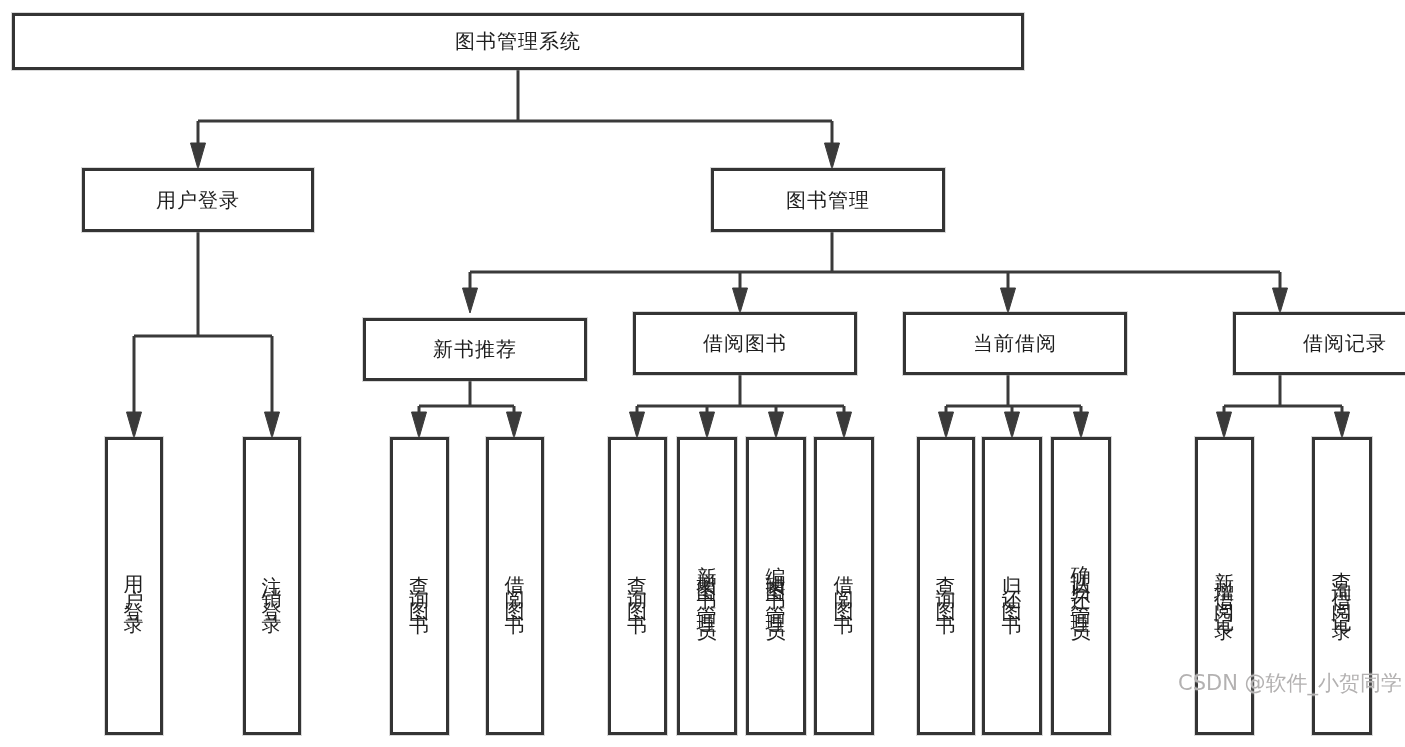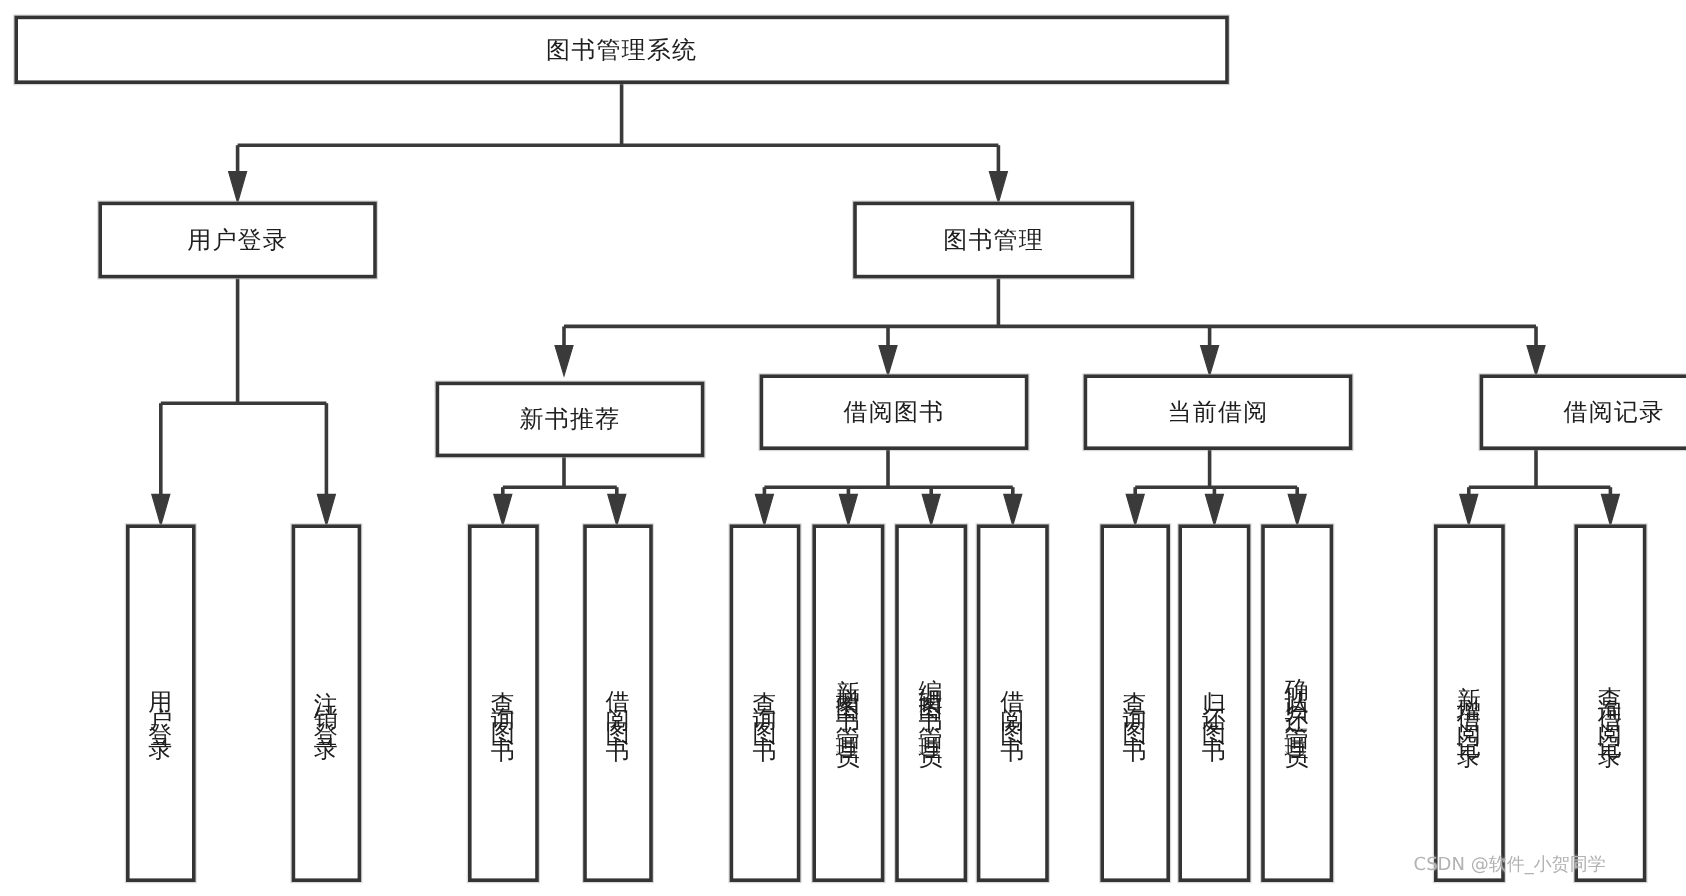--- a/index.html
+++ b/index.html
@@ -18,22 +18,22 @@
   }
   .node.h{font-size:20px;letter-spacing:1px;}
   .node.v span{
     writing-mode:vertical-rl;text-orientation:mixed;
     font-size:20px;line-height:1;display:block;
   }
   .node.ls13 span{letter-spacing:13px;}
   .node.ls10 span{letter-spacing:10px;}
   .node.ls8  span{letter-spacing:8px;}
   .watermark{
-    position:absolute;left:1178px;top:711px;width:227px;
-    font-size:15px;color:#b3b1b1;white-space:nowrap;z-index:5;
+    position:absolute;left:1178px;top:669px;width:227px;
+    font-size:21px;color:#b3b1b1;white-space:nowrap;z-index:5;
     text-shadow:0 0 2px #ffffff;
   }
 </style>
 </head>
 <body>
 
 <div class="canvas">
 
   <svg class="wires" viewBox="0 0 1405 747">
 

